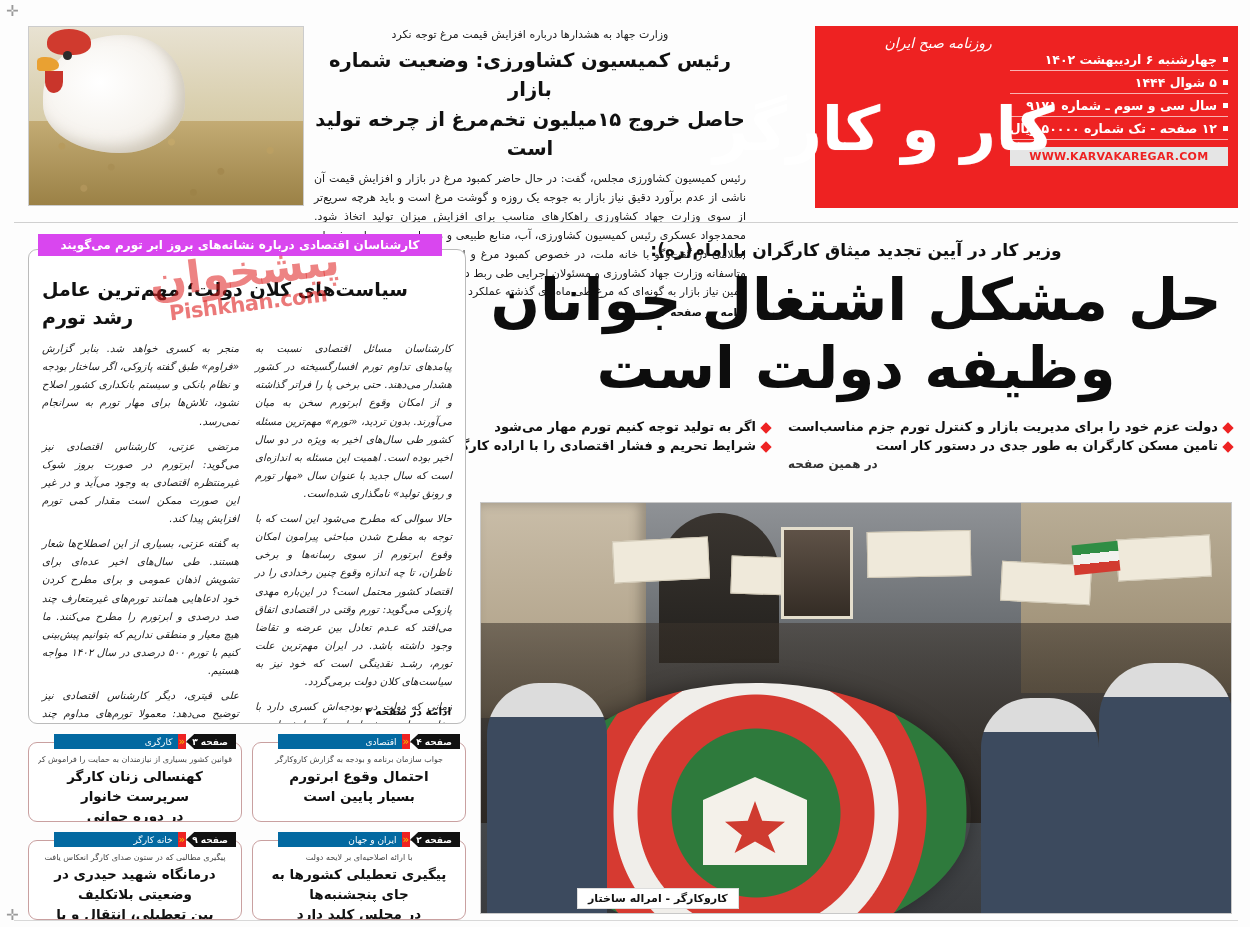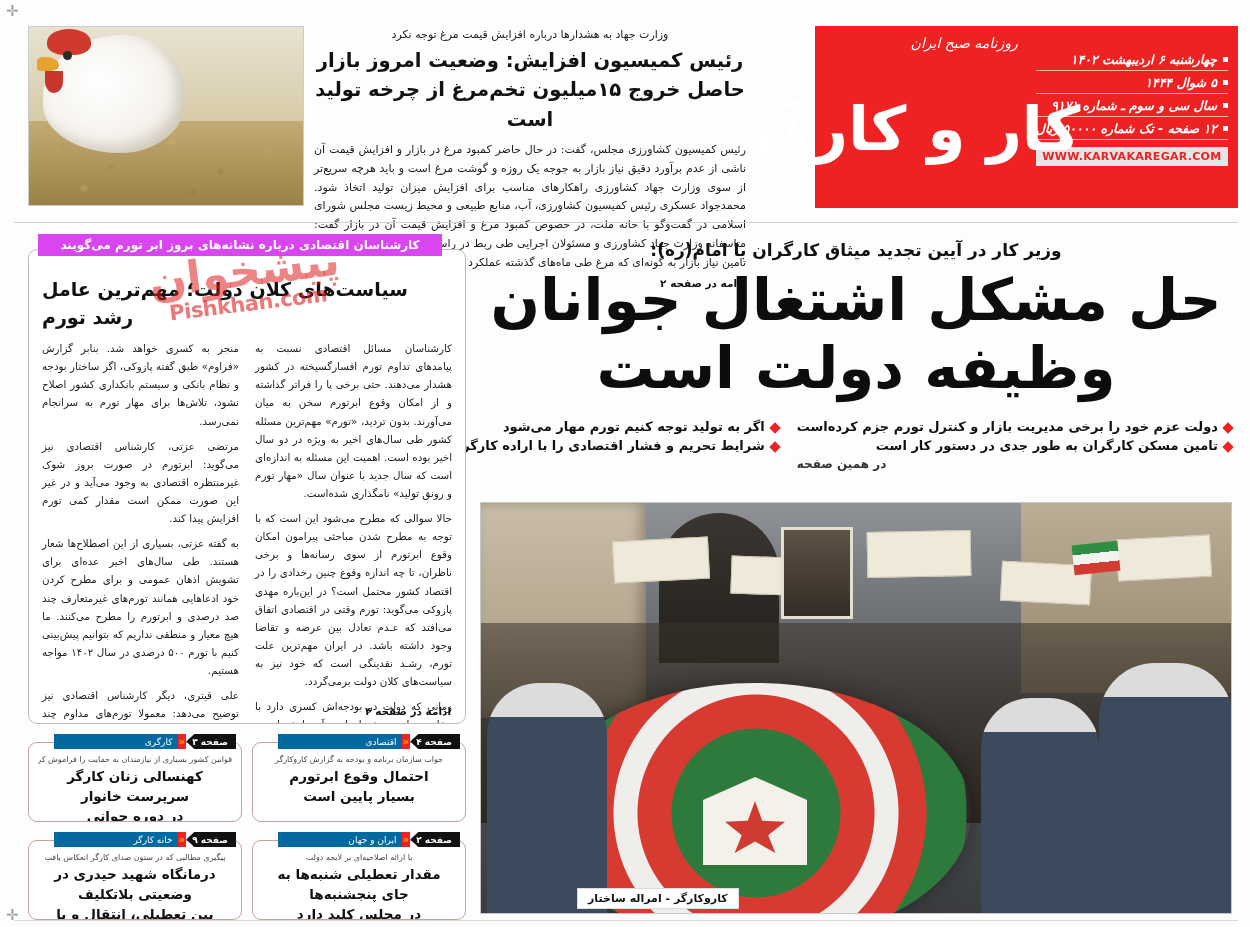--- a/index.html
+++ b/index.html
@@ -55,21 +55,20 @@
     padding: 22px 10px 8px 10px;
     display: flex; flex-direction: column; justify-content: flex-start;
   }
   .mh-row {
     display: flex; align-items: center; justify-content: flex-start;
     gap: 6px;
     font-size: 12.5px; font-weight: bold;
     padding: 3.5px 0;
     border-bottom: 1px solid rgba(255,255,255,.65);
     white-space: nowrap;
-    font-style: italic;
   }
   .mh-row:last-of-type { border-bottom: none; }
   .mh-bullet { width: 5px; height: 5px; background: #fff; display: inline-block; flex: none; }
   .mh-web {
     margin-top: 7px;
     background: #e5e5e5; color: #ee2222;
     font-size: 11px; font-weight: bold;
     text-align: center; letter-spacing: .3px;
     padding: 3px 4px;
     direction: ltr;
@@ -176,20 +175,21 @@
   .an-head {
     font-size: 19px; font-weight: bold; color: #111;
     text-align: left; line-height: 1.45;
     margin-bottom: 8px;
   }
   .an-cols {
     column-count: 2; column-gap: 16px; column-rule: 0;
     font-size: 10.3px; line-height: 1.76; color: #1b1b1b;
     text-align: justify;
     height: 400px;
+    font-style: italic;
   }
   .an-cols p { margin: 0 0 7px 0; }
   .an-cont {
     position: absolute; bottom: 6px; right: 14px;
     font-size: 10.5px; font-weight: bold; color: #111;
   }
 
   
   .watermark {
     position: absolute; top: 250px; left: 150px;
@@ -415,21 +415,21 @@
     </div>
     <div class="mh-logo">
       <div class="mh-kicker">روزنامه صبح ایران</div>
       <div class="mh-logo-title">کار و کارگر</div>
     </div>
   </div>
 
   <div class="top-article">
     <div class="ta-text">
       <div class="ta-eyebrow">وزارت جهاد به هشدارها درباره افزایش قیمت مرغ توجه نکرد</div>
-      <div class="ta-head">رئیس کمیسیون افزایش: وضعیت امروز بازار</div>
+      <div class="ta-head">رئیس کمیسیون کشاورزی: وضعیت شماره بازار</div>
       <div class="ta-head">حاصل خروج ۱۵میلیون تخم‌مرغ از چرخه تولید است</div>
       <div class="ta-body">رئیس کمیسیون کشاورزی مجلس، گفت: در حال حاضر کمبود مرغ در بازار و افزایش قیمت آن ناشی از عدم برآورد دقیق نیاز بازار به جوجه یک روزه و گوشت مرغ است و باید هرچه سریع‌تر از سوی وزارت جهاد کشاورزی راهکارهای مناسب برای افزایش میزان تولید اتخاذ شود. محمدجواد عسکری رئیس کمیسیون کشاورزی، آب، منابع طبیعی و محیط زیست مجلس شورای اسلامی در گفت‌وگو با خانه ملت، در خصوص کمبود مرغ و افزایش قیمت آن در بازار گفت: متاسفانه وزارت جهاد کشاورزی و مسئولان اجرایی طی ربط در راستای تدوین برنامه تولید برای تامین نیاز بازار به گونه‌ای که مرغ طی ماه‌های گذشته عملکرد خوبی نداشته است.</div>
       <div class="ta-cont">ادامه در صفحه ۲</div>
     </div>
     <div class="ta-photo">
       <div class="feed"></div>
       <div class="chicken"></div>
       <div class="comb"></div>
       <div class="wattle"></div>
       <div class="beak"></div>
@@ -440,21 +440,21 @@
   <div class="hr-top"></div>
 
   <div class="main-story">
     <div class="ms-eyebrow">وزیر کار در آیین تجدید میثاق کارگران با امام(ره):</div>
     <div class="ms-head">حل مشکل اشتغال جوانان</div>
     <div class="ms-head">وظیفه دولت است</div>
     <div class="ms-bullets">
       <div class="ms-bcol left">
         <div class="ms-b">
           <span class="diamond"></span>
-          <span>دولت عزم خود را برخی مدیریت بازار و کنترل تورم جزم کرده‌است</span>
+          <span>دولت عزم خود را برای مدیریت بازار و کنترل تورم جزم مناسب‌است</span>
         </div>
         <div class="ms-b">
           <span class="diamond"></span>
           <span>تامین مسکن کارگران به طور جدی در دستور کار است</span>
         </div>
         <div class="ms-samepage">در همین صفحه</div>
       </div>
       <div class="ms-bcol right">
         <div class="ms-b">
           <span class="diamond"></span>
@@ -541,21 +541,21 @@
     </div>
 
     <div class="teaser">
       <div class="tz-tagbar">
         <div class="tz-page">صفحه ۲</div>
         <div class="tz-chev">«</div>
         <div class="tz-sec">ایران و جهان</div>
       </div>
       <div class="tz-box">
         <div class="tz-kicker">با ارائه اصلاحیه‌ای بر لایحه دولت</div>
-        <div class="tz-head">مقدار تعطیلی شنبه‌ها به جای پنجشنبه‌ها</div>
+        <div class="tz-head">پیگیری تعطیلی کشور‌ها به جای پنجشنبه‌ها</div>
         <div class="tz-head">در مجلس کلید دارد</div>
       </div>
     </div>
 
     <div class="teaser">
       <div class="tz-tagbar">
         <div class="tz-page">صفحه ۹</div>
         <div class="tz-chev">«</div>
         <div class="tz-sec">خانه کارگر</div>
       </div>

